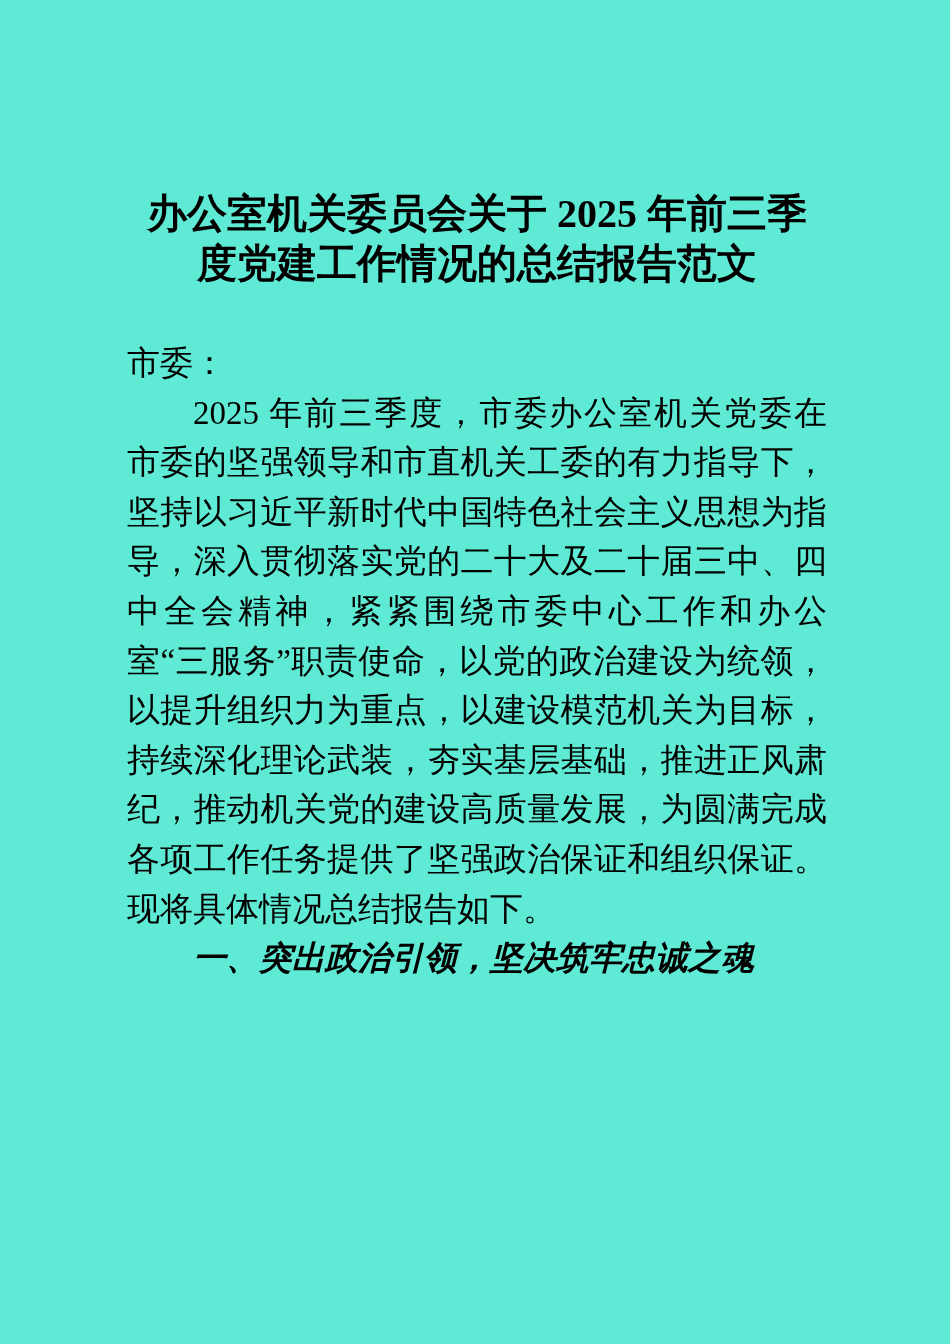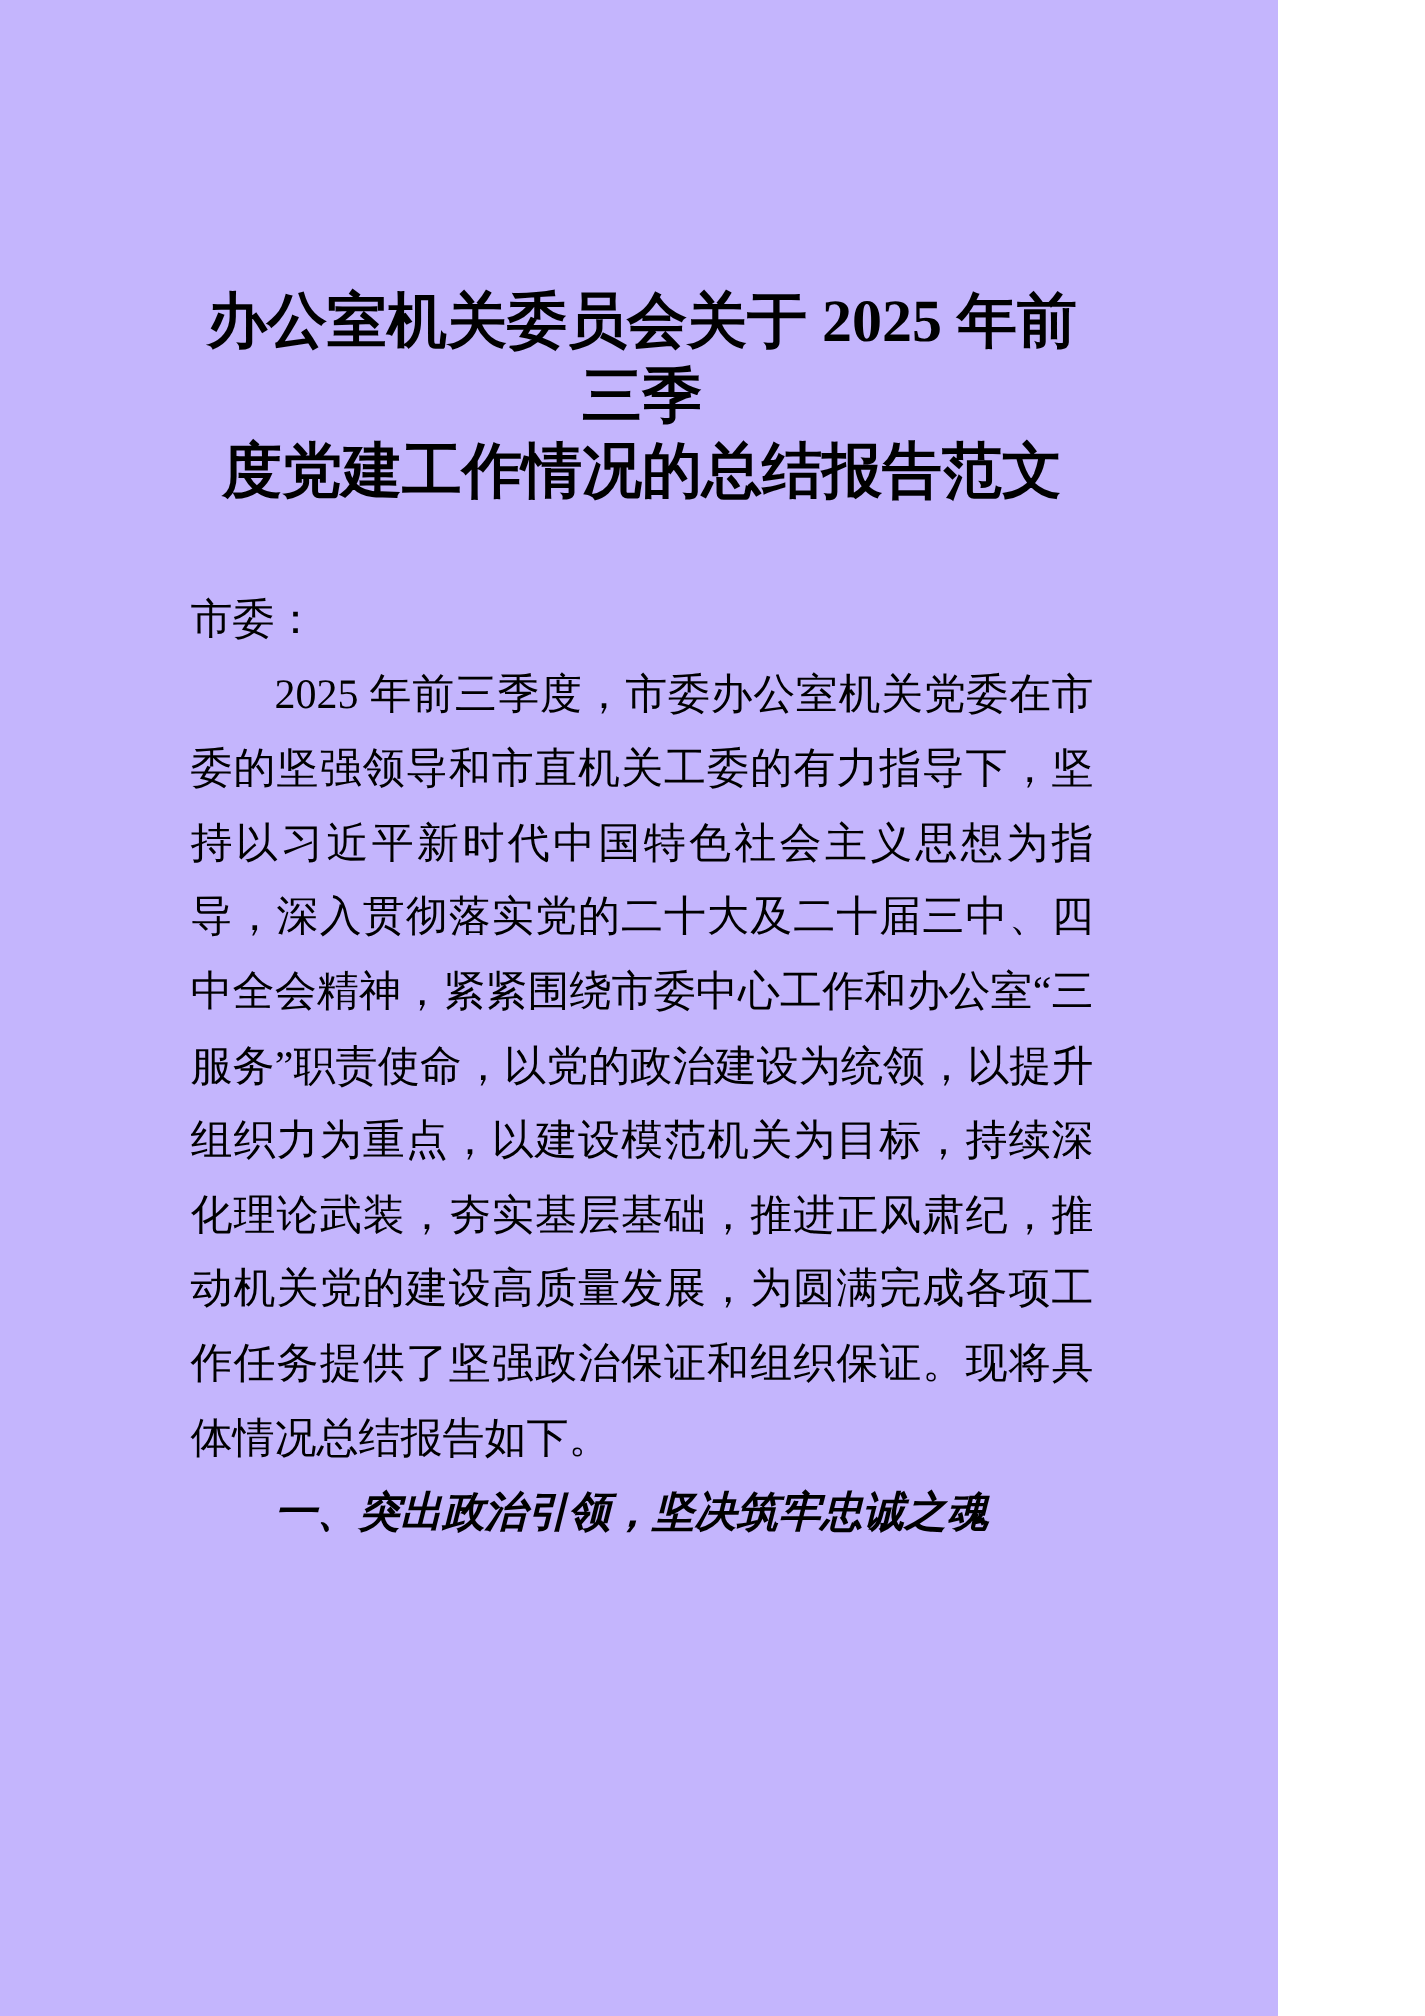--- a/index.html
+++ b/index.html
@@ -9,36 +9,36 @@
   }
   body {
     width: 950px;
     height: 1344px;
     font-family: "Liberation Serif", "DejaVu Serif", serif;
     color: #000000;
   }
   .page {
     position: relative;
     box-sizing: border-box;
-    width: 852px;
+    width: 950px;
     height: 1344px;
     padding: 189px 123px 0 127px;
-    background: #c4b5fd;
+    background: #5eead4;
     overflow: hidden;
   }
   .doc-title {
     font-size: 40px;
     line-height: 50px;
     font-weight: bold;
     text-align: center;
     letter-spacing: 0;
   }
   .doc-body {
     margin-top: 50px;
-    font-size: 28px;
+    font-size: 33px;
     line-height: 49.6px;
     text-align: justify;
     text-justify: inter-ideograph;
   }
   .doc-body p {
     margin: 0;
     padding: 0;
   }
   .salutation {
     text-indent: 0;

